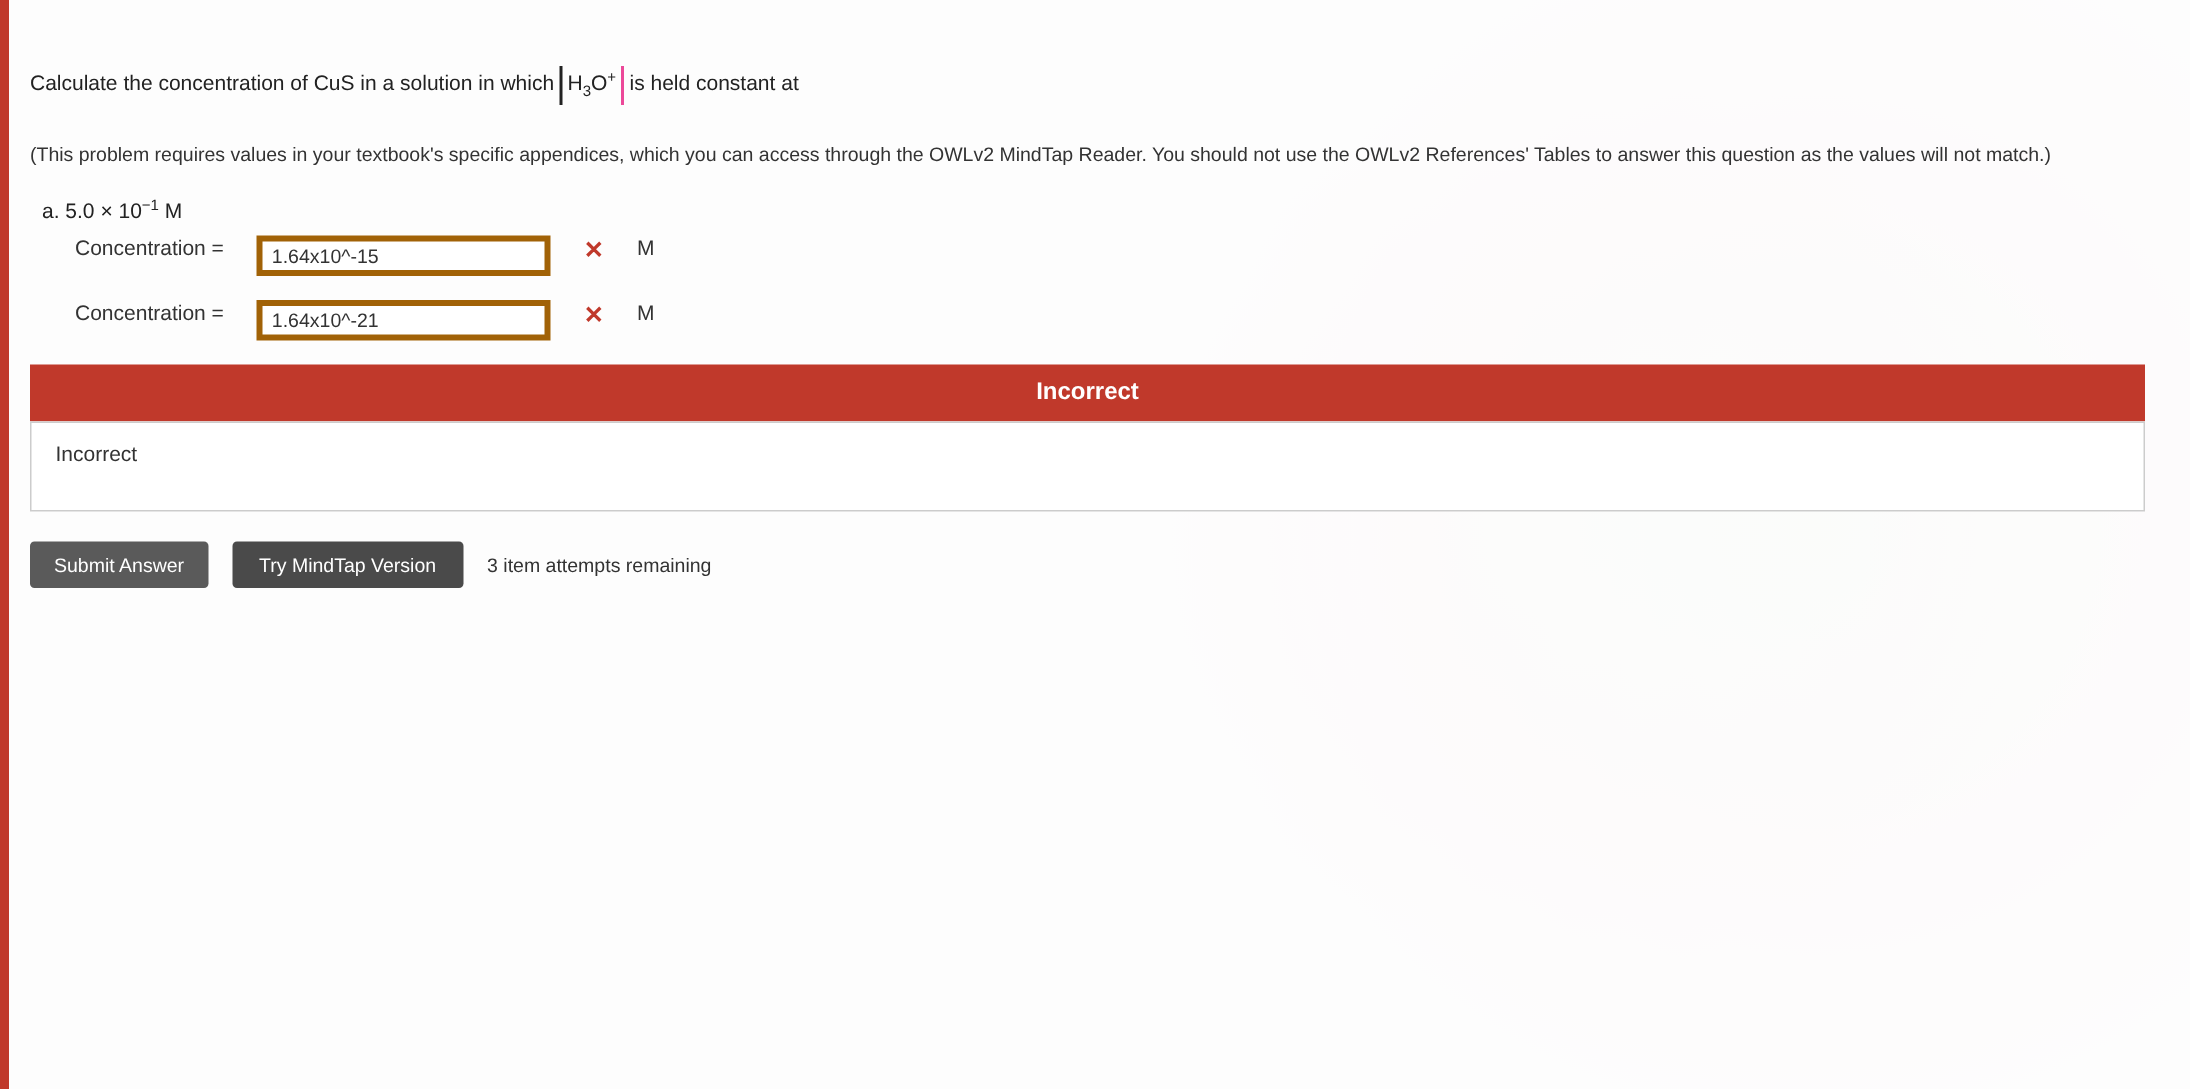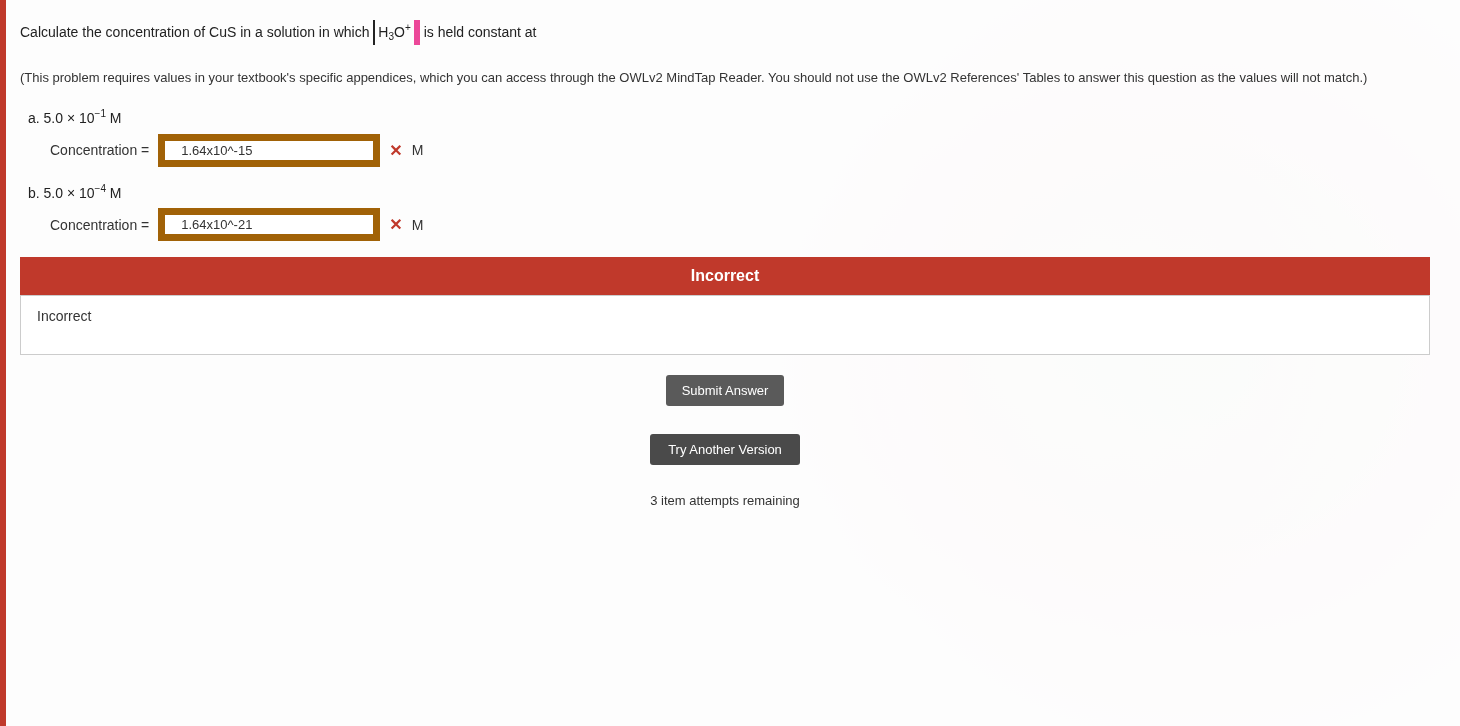--- a/index.html
+++ b/index.html
@@ -85,31 +85,30 @@
     .part-label {
       font-size: 14px;
       font-weight: normal;
       color: #222;
       margin-bottom: 8px;
       margin-left: 8px;
     }
 
     .concentration-row {
       display: flex;
-      align-items: center;
-      gap: 9px;
+      gap: 22px;
       margin-left: 30px;
       margin-bottom: 16px;
       font-size: 14px;
       color: #333;
     }
 
     .concentration-input {
-      border: 7px solid #a16207;
-      padding: 2px 16px;
+      border: 4px solid #a16207;
+      padding: 2px 6px;
       font-size: 13px;
       background: #fff;
       color: #333;
       min-width: 110px;
     }
 
     .x-mark {
       color: #c0392b;
       font-size: 16px;
       font-weight: bold;
@@ -134,23 +133,22 @@
       color: #333;
       background: #fff;
       margin-bottom: 20px;
       min-height: 60px;
     }
 
     
     .buttons-row {
       display: flex;
       align-items: center;
-      gap: 28px;
+      gap: 16px;
       margin-top: 10px;
-      flex-direction: column;
     }
 
     .btn-submit {
       background: #5a5a5a;
       color: #fff;
       border: none;
       padding: 8px 16px;
       font-size: 13px;
       cursor: pointer;
       border-radius: 3px;
@@ -168,23 +166,24 @@
 
     .attempts-text {
       font-size: 13px;
       color: #333;
     }
 
     
     .math-bracket {
       display: inline-block;
       border-left: 2px solid #222;
-      border-right: 6px solid #ec4899;
+      border-right: 2px solid #ec4899;
       padding: 0 3px;
       font-size: 14px;
+      margin-top: 24px;
     }
 
     sup { font-size: 10px; }
     sub { font-size: 10px; }
   </style>
 </head>
 <body>
 
 <div class="bg-circles"></div>
 
@@ -204,38 +203,35 @@
     a. 5.0 × 10<sup>−1</sup> M
   </div>
 
   <div class="concentration-row">
     <span>Concentration =</span>
     <input class="concentration-input" type="text" value="1.64x10^-15" style="">
     <span class="x-mark">✕</span>
     <span>M</span>
   </div>
 
-  <div class="part-label">
-    b. 5.0 × 10<sup>−4</sup> M
-  </div>
 
   <div class="concentration-row">
     <span>Concentration =</span>
     <input class="concentration-input" type="text" value="1.64x10^-21" style="">
     <span class="x-mark">✕</span>
     <span>M</span>
   </div>
 
   <div class="incorrect-banner">
     <span>Incorrect</span>
   </div>
 
   <div class="incorrect-detail">
     <span>Incorrect</span>
   </div>
 
   <div class="buttons-row">
     <button class="btn-submit">Submit Answer</button>
-    <button class="btn-try">Try Another Version</button>
+    <button class="btn-try">Try MindTap Version</button>
     <span class="attempts-text">3 item attempts remaining</span>
   </div>
 
 </div>
 
 </body></html>

